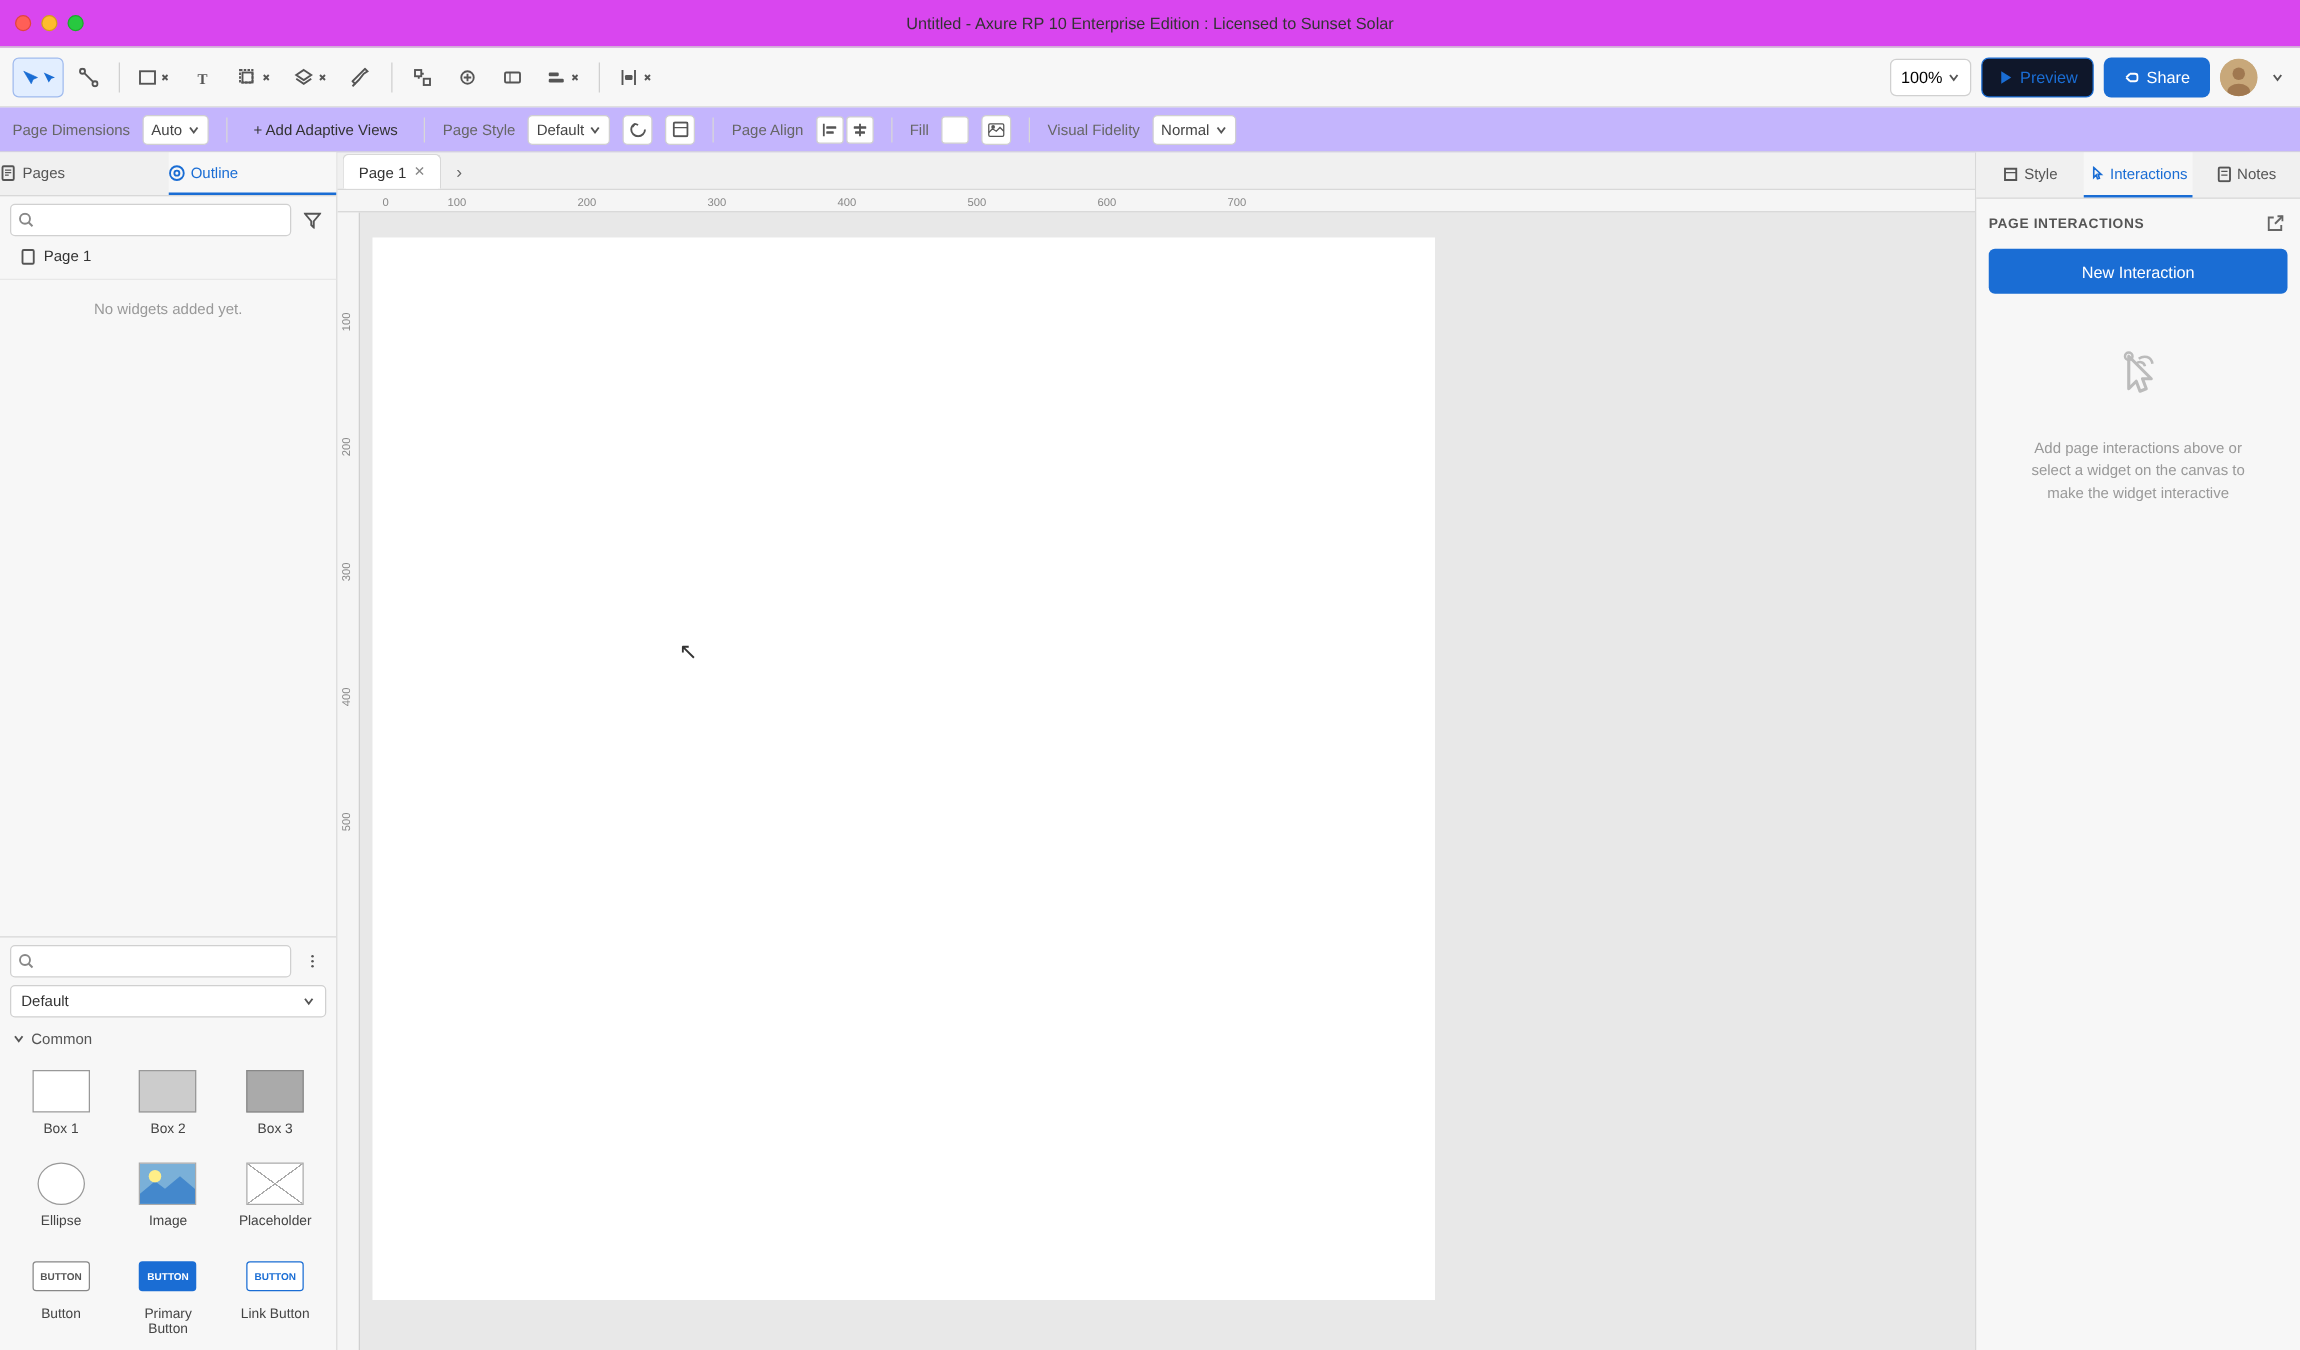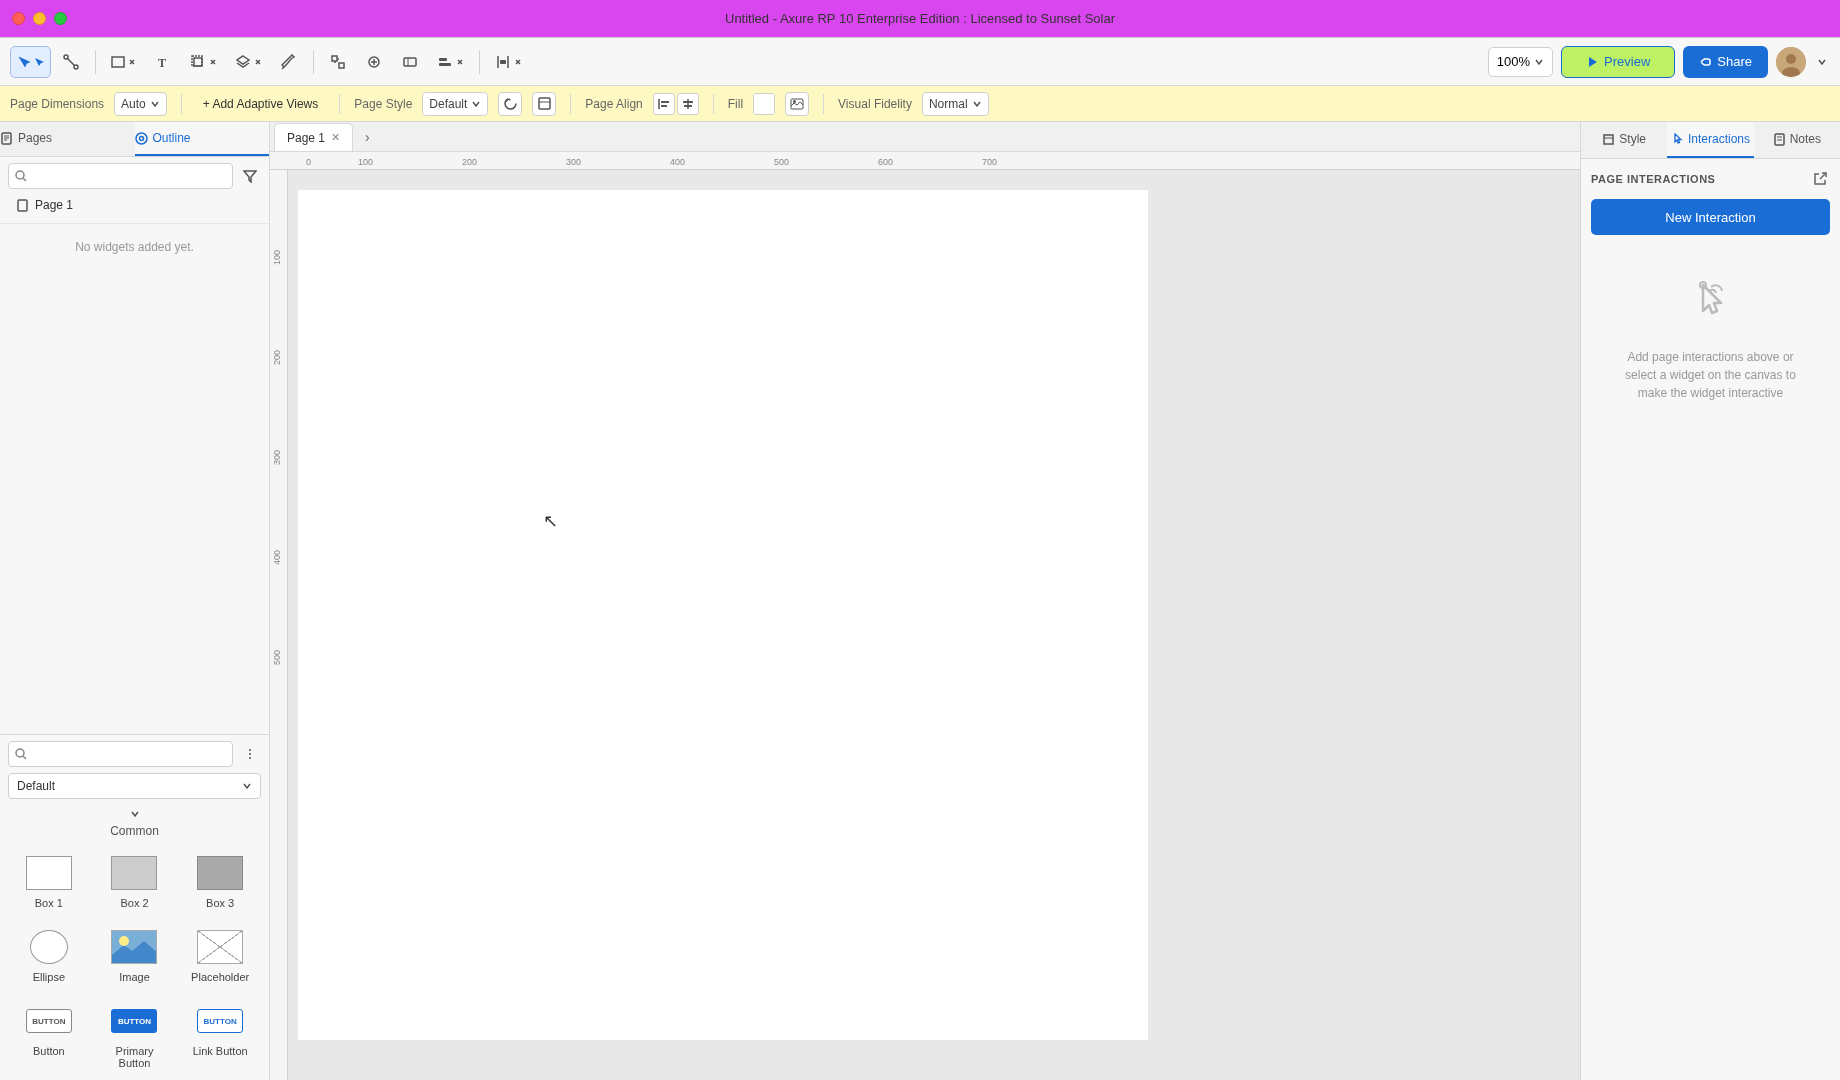--- a/index.html
+++ b/index.html
@@ -45,28 +45,28 @@
       font-size: 13px;
       color: #333;
       padding: 0 6px;
       gap: 3px;
     }
     .toolbar-btn.active { background: #e2eeff; border-color: #a0bbee; }
     .toolbar-divider { width: 1px; height: 24px; background: #d0d0d0; margin: 0 4px; }
     .toolbar-spacer { flex: 1; }
     .toolbar-right { display: flex; align-items: center; gap: 8px; }
     .zoom-control { display: flex; align-items: center; gap: 4px; border: 1px solid #d0d0d0; border-radius: 5px; padding: 0 8px; height: 30px; background: white; font-size: 13px; cursor: pointer; }
-    .btn-preview { height: 32px; border: 1.5px solid #1a6dd4; border-radius: 6px; background: #bef264; color: #1a6dd4; padding: 0 24px; cursor: pointer; font-size: 13px; display: flex; align-items: center; gap: 6px; }
+    .btn-preview { height: 32px; border: 1.5px solid #1a6dd4; border-radius: 6px; background: #0f172a; color: #1a6dd4; padding: 0 12px; cursor: pointer; font-size: 13px; display: flex; align-items: center; gap: 6px; }
     .btn-share { height: 32px; border: none; border-radius: 6px; background: #1a6dd4; color: white; padding: 0 16px; cursor: pointer; font-size: 13px; display: flex; align-items: center; gap: 6px; }
     .avatar { width: 30px; height: 30px; border-radius: 50%; background: #c8a87a; overflow: hidden; cursor: pointer; }
 
     
     .page-props-bar {
       height: 36px;
-      background: #fef9c3;
+      background: #c4b5fd;
       border-bottom: 1px solid #d8d8d8;
       display: flex;
       align-items: center;
       padding: 0 10px;
       gap: 10px;
       font-size: 12px;
       color: #444;
     }
     .props-label { color: #666; font-size: 12px; }
     .props-select {
@@ -101,21 +101,21 @@
     .pages-section { padding: 6px 8px; border-bottom: 1px solid #e8e8e8; }
     .page-item { display: flex; align-items: center; gap: 6px; padding: 5px 8px; cursor: pointer; border-radius: 4px; font-size: 12px; color: #333; }
     .outline-empty { padding: 16px; color: #999; font-size: 12px; text-align: center; }
 
     
     .lib-tabs { display: flex; border-bottom: 1px solid #d8d8d8; padding: 0 8px; background: #f7f7f7; gap: 0; }
     .lib-tab { height: 34px; padding: 0 10px; display: flex; align-items: center; gap: 5px; cursor: pointer; font-size: 12px; color: #555; border-bottom: 2px solid transparent; }
     .lib-tab.active { color: #1a6dd4; border-bottom: 2px solid #1a6dd4; }
 
     
-    .widget-section-header { display: flex; align-items: center; gap: 5px; padding: 4px 10px; font-size: 12px; color: #555; cursor: pointer; flex-direction: column; }
+    .widget-section-header { display: flex; align-items: center; gap: 5px; padding: 4px 10px; font-size: 12px; color: #555; cursor: pointer; }
     .widgets-grid { display: grid; grid-template-columns: repeat(3, 1fr); gap: 4px; padding: 4px 8px; }
     .widget-item { display: flex; flex-direction: column; align-items: center; gap: 4px; padding: 6px 4px; cursor: pointer; border-radius: 4px; border: 1px solid transparent; }
     .widget-thumb { width: 56px; height: 40px; display: flex; align-items: center; justify-content: center; }
     .widget-label { font-size: 11px; color: #444; text-align: center; }
 
     
     .box1-thumb { width: 46px; height: 34px; background: white; border: 1.5px solid #999; }
     .box2-thumb { width: 46px; height: 34px; background: #ccc; border: 1.5px solid #999; }
     .box3-thumb { width: 46px; height: 34px; background: #aaa; border: 1.5px solid #888; }
     .ellipse-thumb { width: 38px; height: 34px; background: white; border: 1.5px solid #999; border-radius: 50%; }

